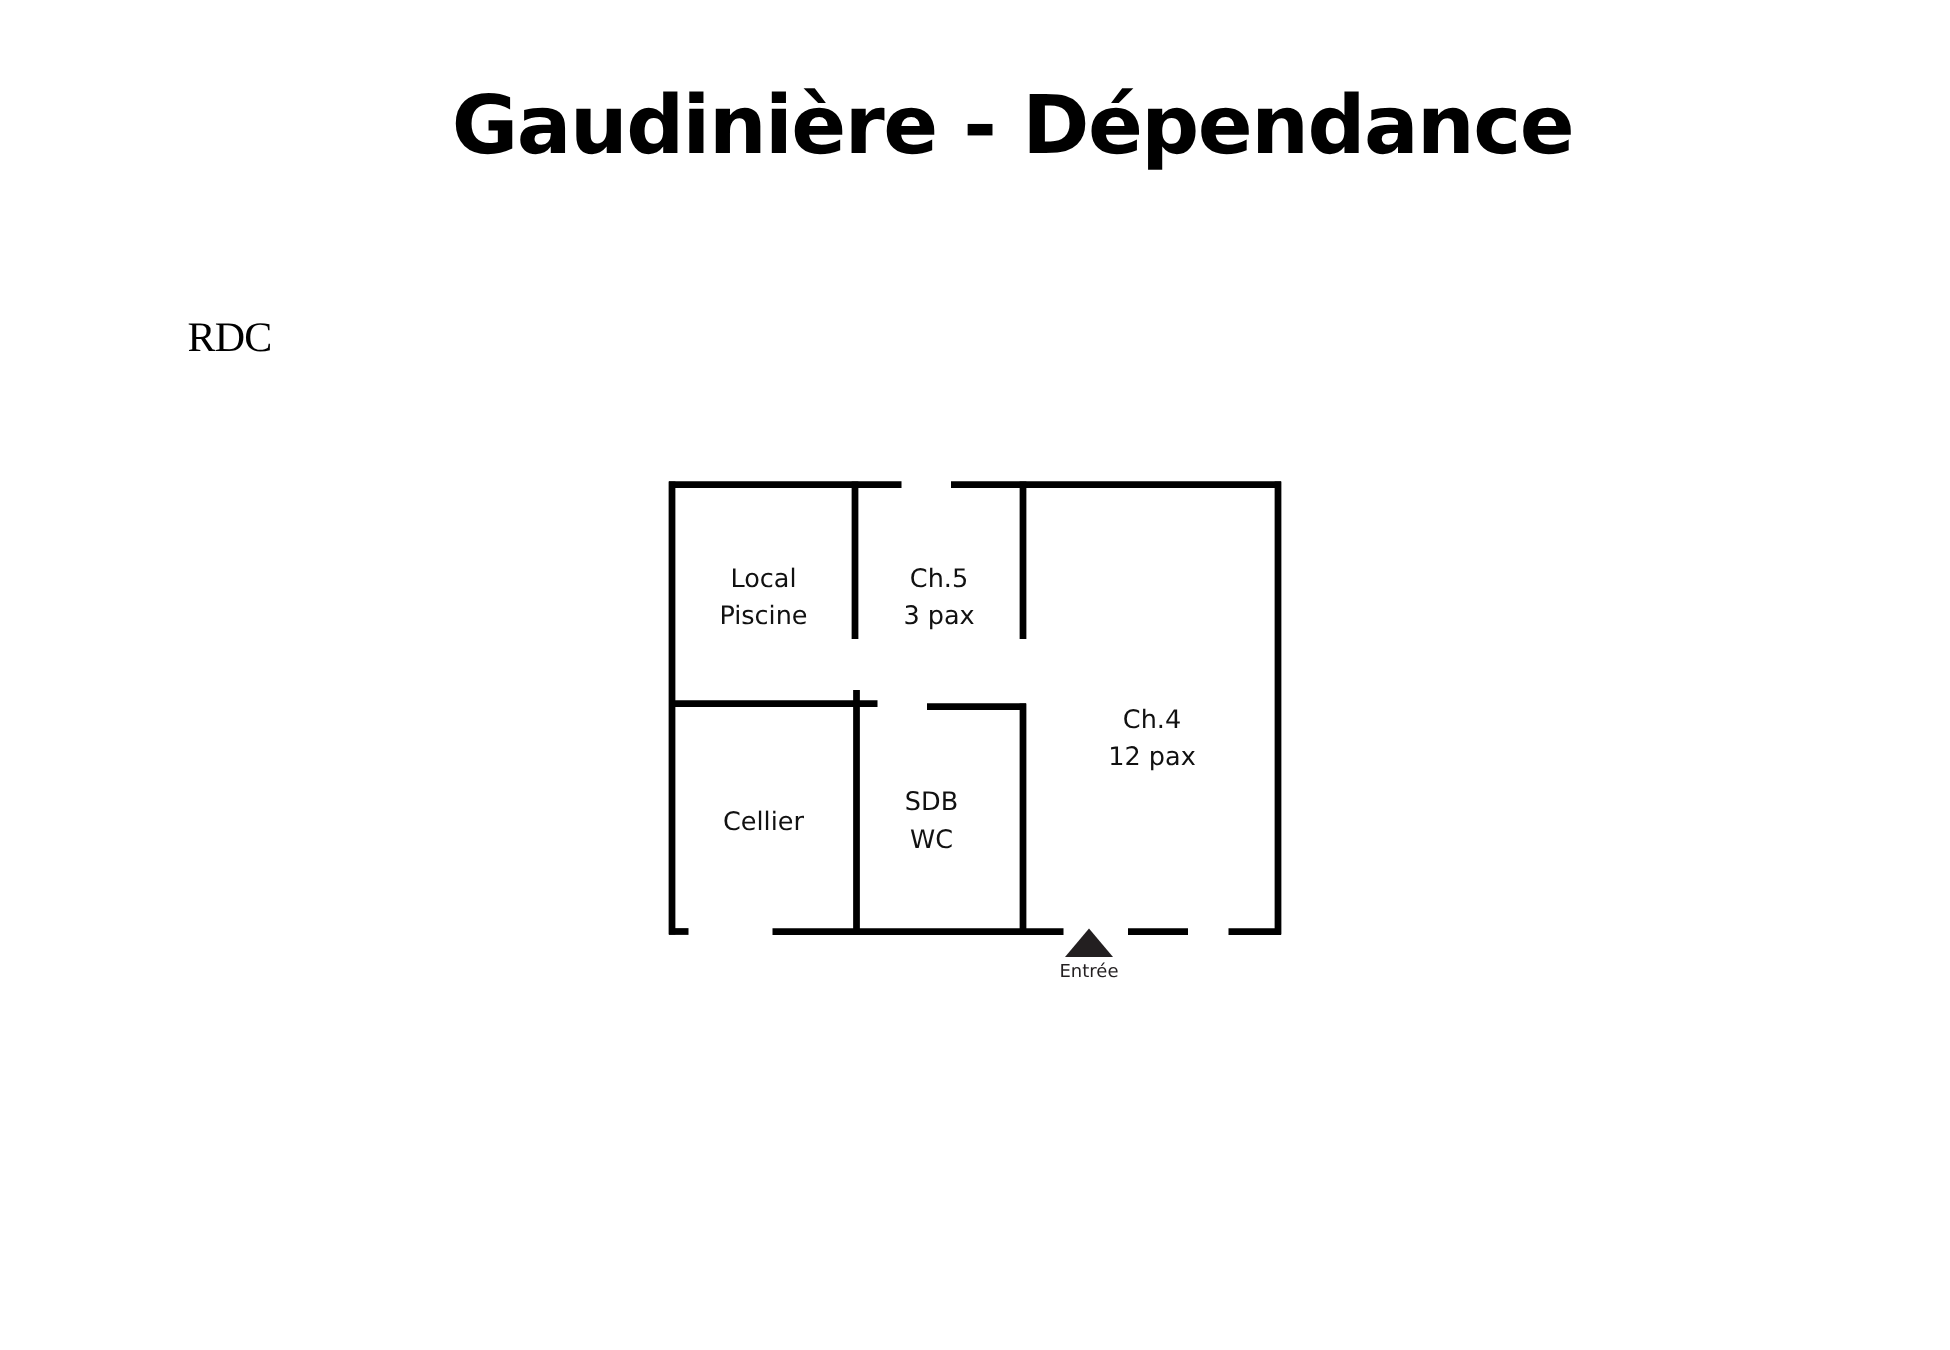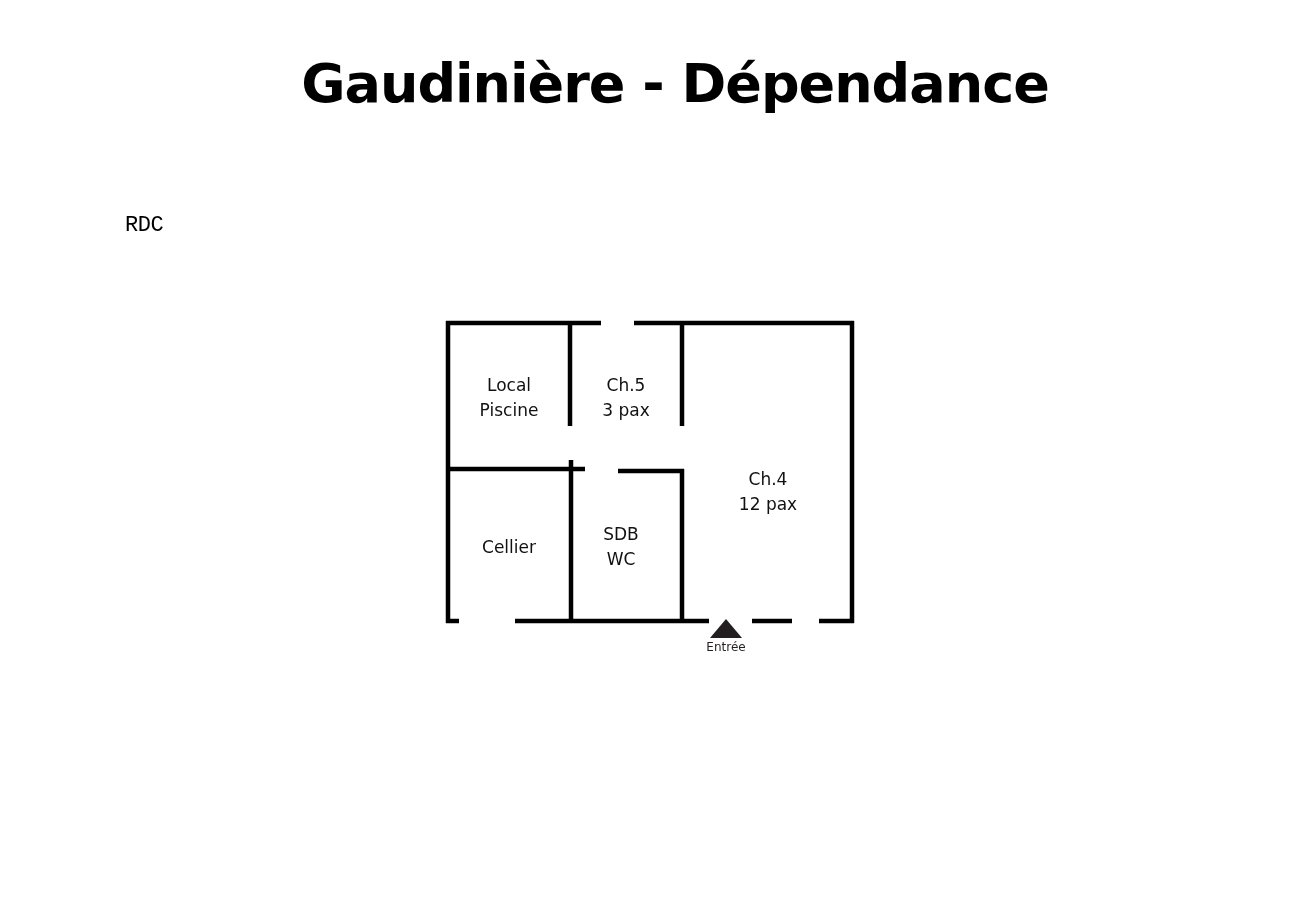--- a/index.html
+++ b/index.html
@@ -25,22 +25,22 @@
       font-weight: bold;
       font-size: 54px;
       letter-spacing: -1px;
       line-height: 72px;
       margin: 0;
     }
     .level-label {
       position: absolute;
       left: 125px;
       top: 208px;
-      font-family: Liberation Mono, monospace;
-      font-size: 22px;
+      font-family: Liberation Serif, serif;
+      font-size: 28px;
       line-height: 36px;
       letter-spacing: -0.5px;
     }
     .plan {
       position: absolute;
       left: 0;
       top: 0;
       width: 1300px;
       height: 900px;
     }

